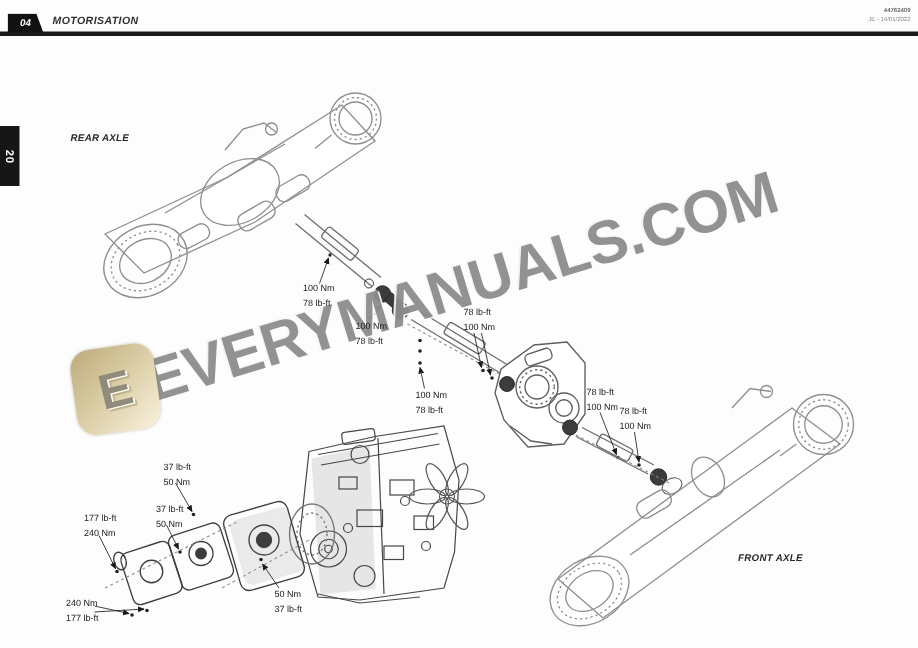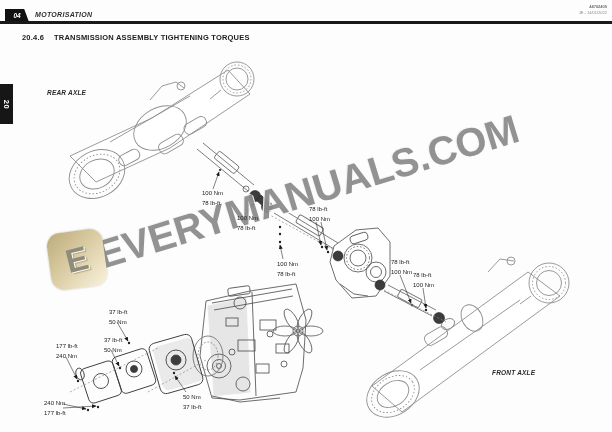--- a/index.html
+++ b/index.html
@@ -57,23 +57,20 @@
   <div class="hdr-ref">
     <div class="l1">44762409</div>
     <div class="l2">JE - 14/01/2022</div>
   </div>
   <div class="hdr-rule"></div>
 
   <div class="side-tab">
     <span>20</span>
   </div>
 
-  <div class="heading">
-    <span class="num">20.4.6</span><span>TRANSMISSION ASSEMBLY TIGHTENING TORQUES</span>
-  </div>
 
   <svg class="art" viewBox="0 0 612 432" aria-hidden="true">
     <defs>
       <marker id="ah" markerWidth="5" markerHeight="5" refX="4" refY="2" orient="auto" markerUnits="userSpaceOnUse">
         <path d="M0,0 L4.5,2 L0,4 Z" fill="#1a1a1a"></path>
       </marker>
     </defs>
 
     <g stroke="#8f8f8f" fill="none" stroke-width="0.9">
       <polygon points="70,156 152,118 228,70 250,94 170,148 96,182" fill="#ffffff"></polygon>

